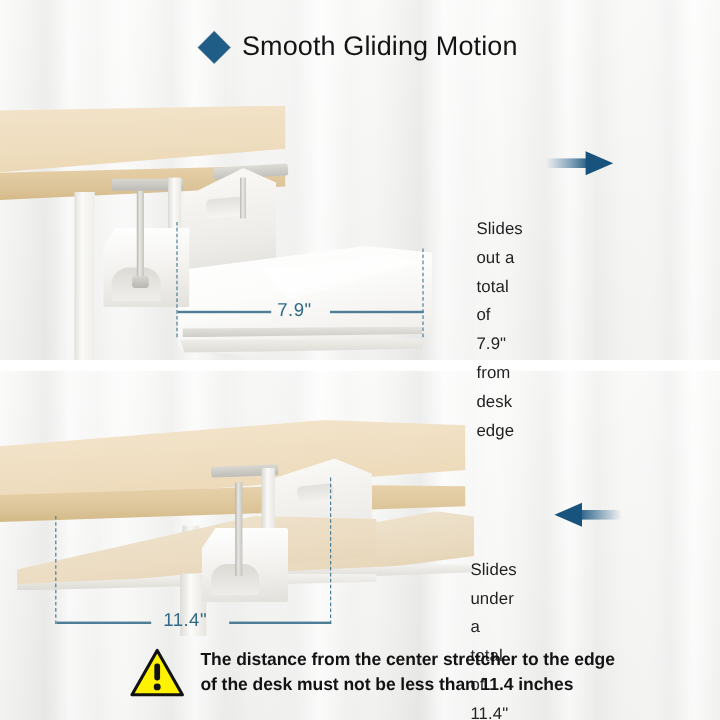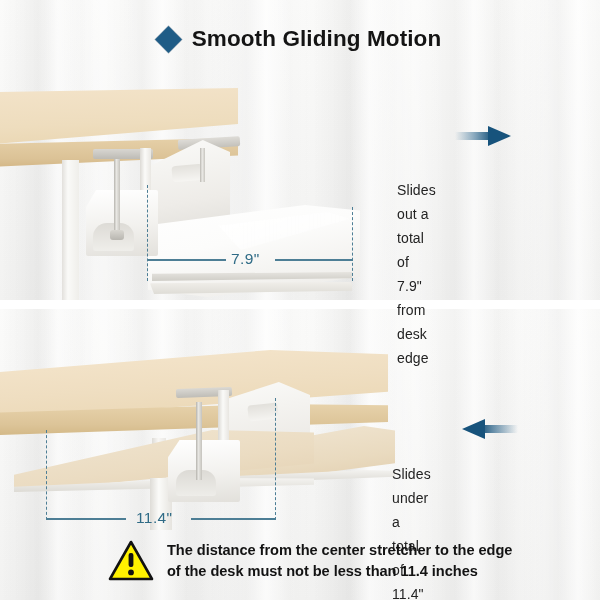--- a/index.html
+++ b/index.html
@@ -39,21 +39,21 @@
   .header{
     position:absolute;left:0;right:0;top:22px;height:34px;
     display:flex;align-items:center;justify-content:center;gap:14px;
   }
   .diamond{
     width:19px;height:19px;background:#1f5c86;
     transform:rotate(45deg);flex:0 0 auto;
     box-shadow:0 0 0 0.5px rgba(20,60,90,.35);
   }
   .title{
-    font-size:22.5px;font-weight:bold;color:#141414;
+    font-size:22.5px;font-weight:normal;color:#141414;
     letter-spacing:.1px;white-space:nowrap;
   }
 
   
   .scene{position:absolute;overflow:hidden;}
   .scene-top{left:0;top:60px;width:380px;height:240px;}
   .scene-bottom{left:0;top:330px;width:395px;height:200px;}
 
   .wood{position:absolute;}
 

